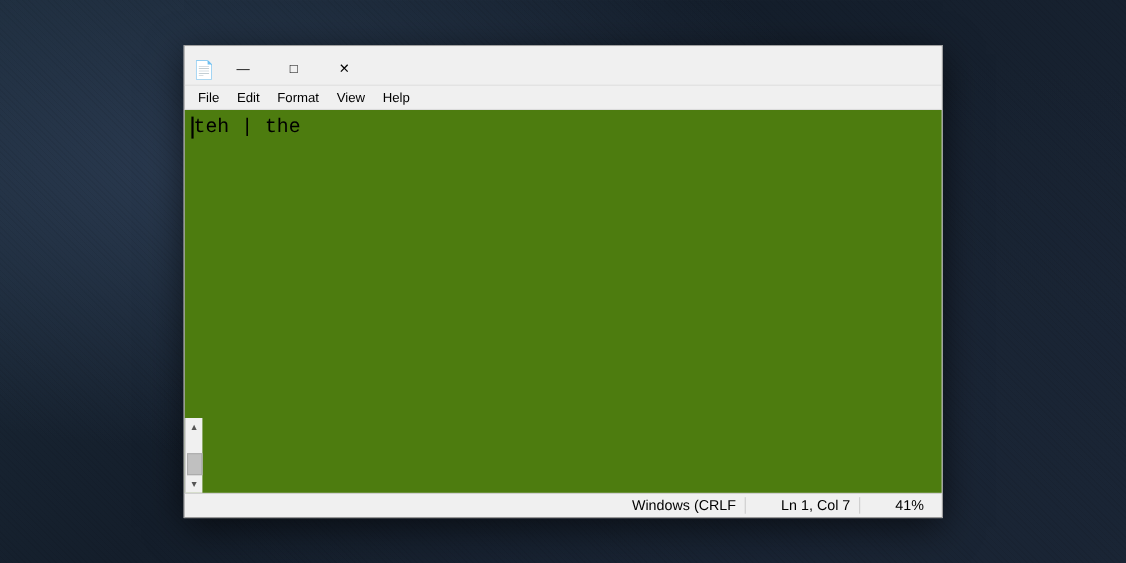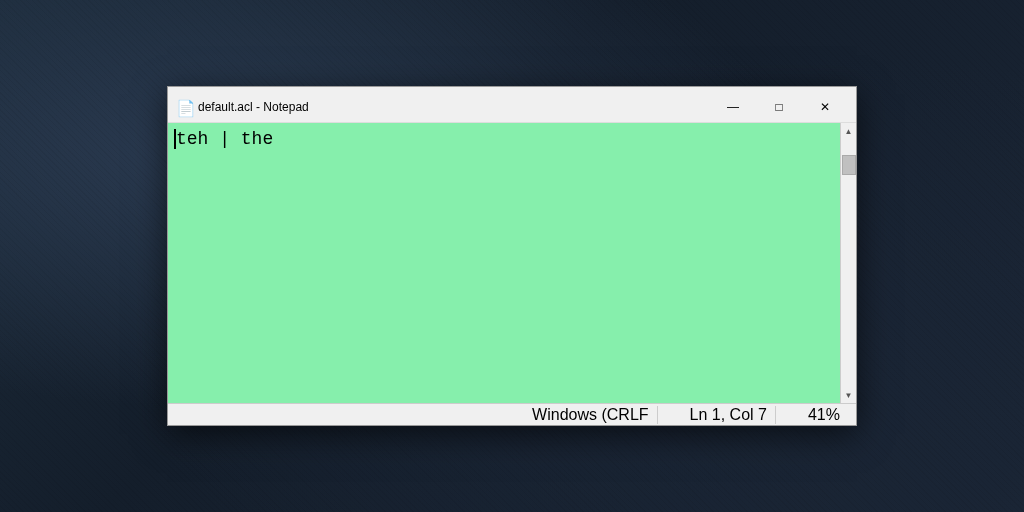--- a/index.html
+++ b/index.html
@@ -102,23 +102,24 @@
     .menu-item {
       padding: 2px 8px;
       font-size: 12px;
       color: #000;
       cursor: pointer;
       font-family: 'Segoe UI', Arial, sans-serif;
     }
 
     .editor-area {
       display: flex;
-      background: #86efac;
+      background: #4d7c0f;
       min-height: 280px;
       position: relative;
+      flex-direction: column;
     }
 
     .editor-content {
       flex: 1;
       padding: 4px 6px;
       font-family: 'Courier New', Lucida Console, monospace;
       font-size: 18px;
       color: #000;
       line-height: 1.4;
       white-space: pre;
@@ -168,47 +169,53 @@
       align-items: center;
       justify-content: flex-end;
       background: #f0f0f0;
       border-top: 1px solid #ccc;
       height: 22px;
       padding: 0 8px;
       gap: 24px;
     }
 
     .status-item {
-      font-size: 16px;
+      font-size: 13px;
       color: #000;
       font-family: 'Segoe UI', Arial, sans-serif;
       padding: 0 8px;
     }
 
     .status-item:not(:last-child) {
       border-right: 1px solid #ccc;
     }
   </style>
 </head>
 <body>
 
 <div class="bg"></div>
 
 <div class="window">
 
   <div class="title-bar">
     <span class="title-bar-icon">📄</span>
-    <span class="title-bar-text">default.acl - Notepad</span>
     <div class="window-controls">
       <button class="window-btn">—</button>
       <button class="window-btn">□</button>
       <button class="window-btn close">✕</button>
     </div>
   </div>
 
+  <div class="menu-bar">
+    <span class="menu-item">File</span>
+    <span class="menu-item">Edit</span>
+    <span class="menu-item">Format</span>
+    <span class="menu-item">View</span>
+    <span class="menu-item">Help</span>
+  </div>
 
   <div class="editor-area">
     <div class="editor-content"><span class="cursor"></span><span>teh | the</span></div>
     <div class="scrollbar">
       <div class="scrollbar-arrow">▲</div>
       <div class="scrollbar-thumb"></div>
       <div style="flex:1"></div>
       <div class="scrollbar-arrow">▼</div>
     </div>
   </div>

